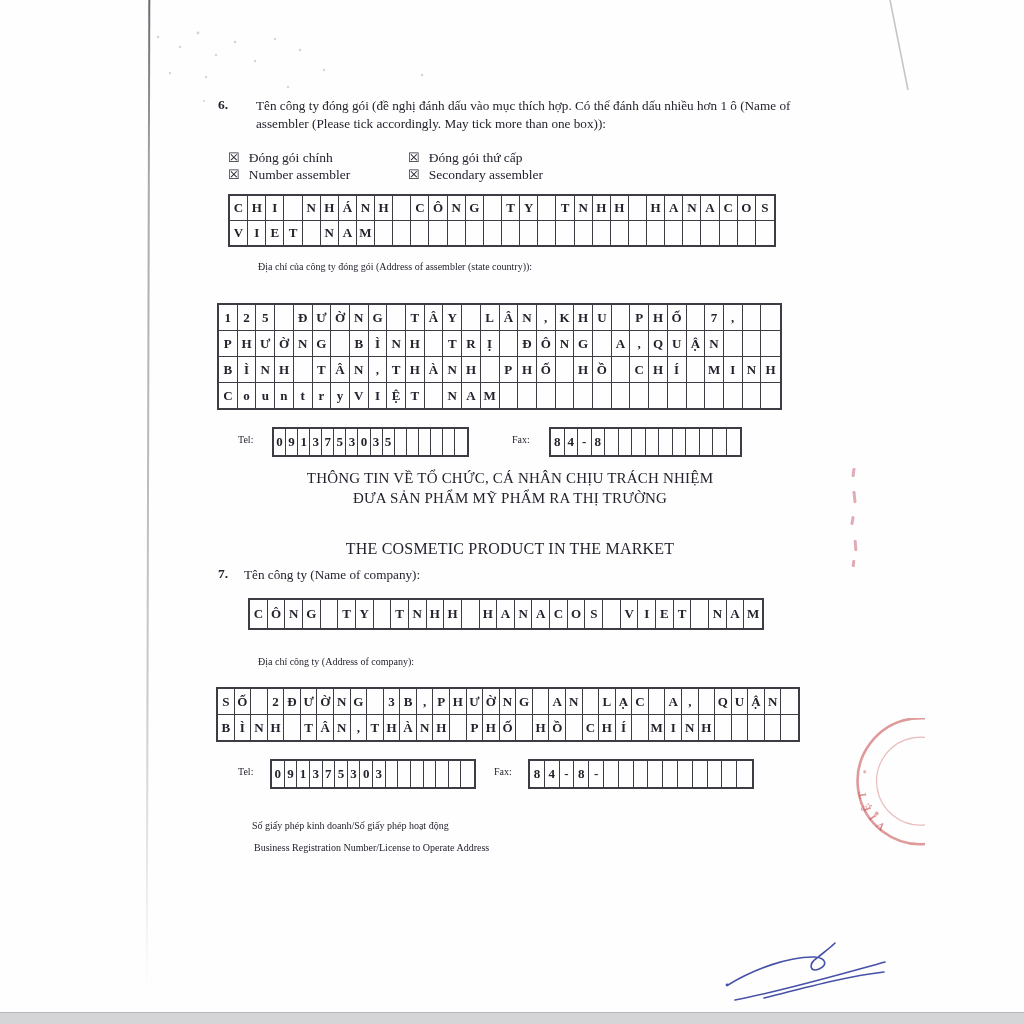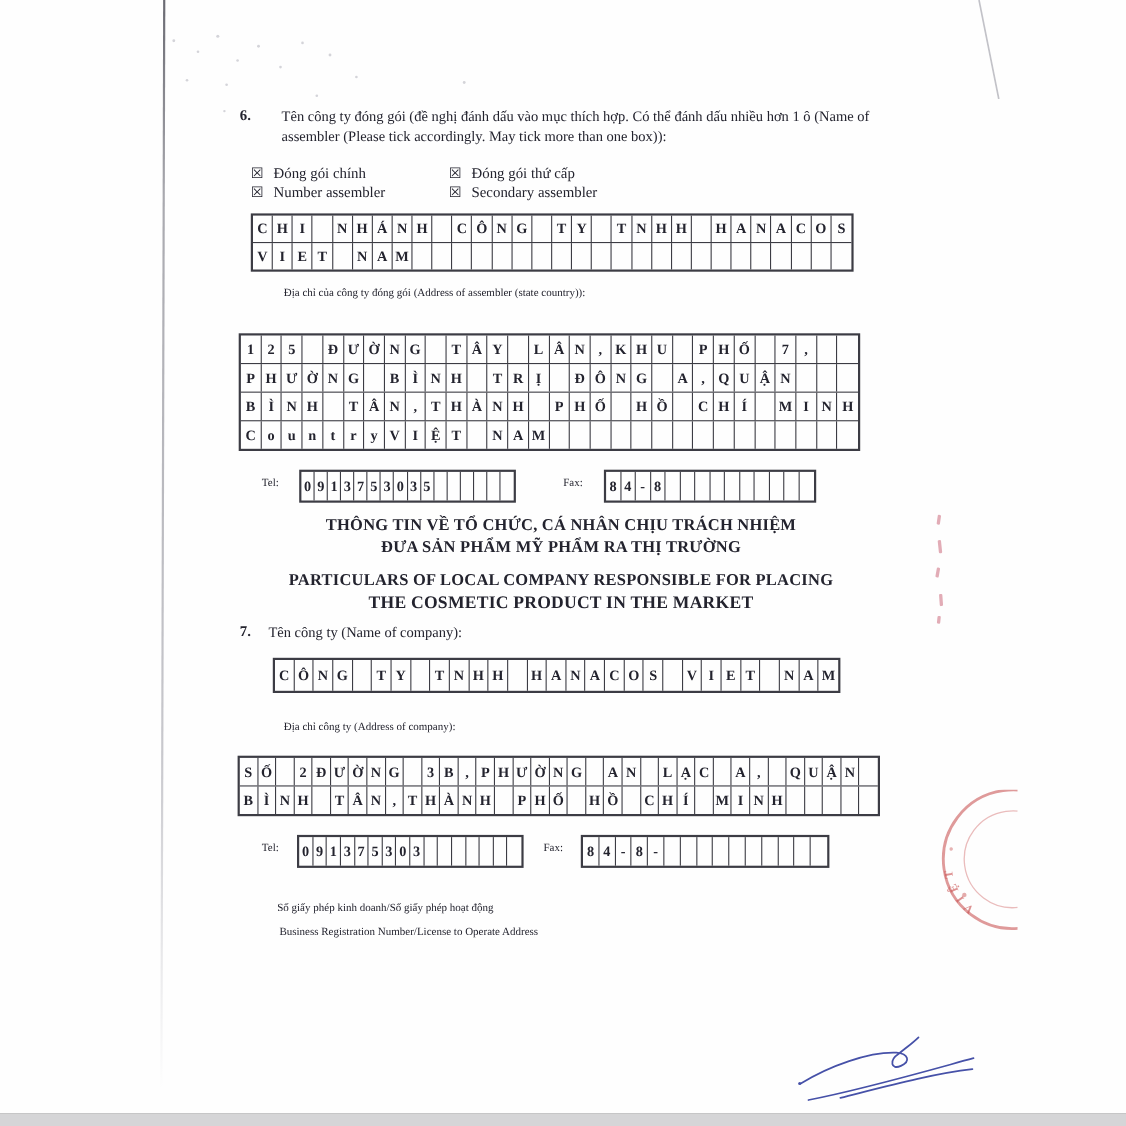--- a/index.html
+++ b/index.html
@@ -9,21 +9,21 @@
         border-bottom:1px solid #b8b8ba;}
   .abs{position:absolute;}
   .edge-line{position:absolute;left:147px;top:0;width:2px;height:990px;
              background:linear-gradient(#6a6a72,#a9a9af 18%,#c9c9ce 70%,rgba(200,200,205,0));transform:rotate(.15deg);}
   .corner-curve{position:absolute;left:880px;top:0;width:30px;height:90px;}
   .para{font-size:13.2px;line-height:1.38;}
   .num{font-weight:bold;font-size:13.5px;}
   .cb-row{display:flex;align-items:center;gap:9px;height:17px;}
   .cb-mark{font-size:13px;line-height:1;}
   .cb-label{font-size:13.5px;}
-  .heading{font-weight:bold;text-align:center;letter-spacing:.2px;}
+  .heading{font-weight:normal;text-align:center;letter-spacing:.2px;}
   .char-grid{position:absolute;border:2px solid #3c3c44;box-sizing:border-box;}
   .grid-row{display:grid;grid-template-columns:repeat(var(--cols),1fr);}
   .grid-row + .grid-row{border-top:1.5px solid #3c3c44;}
   .cell{border-right:1.5px solid #3c3c44;height:var(--rh);display:flex;align-items:center;
         justify-content:center;font-weight:bold;font-size:13px;overflow:visible;}
   .cell:last-child{border-right:none;}
   .small-label{font-size:10px;}
   .stamp{opacity:.85;}
   .red-mark{position:absolute;width:3px;height:9px;background:rgba(192,74,96,.45);border-radius:1px;}
   :root{--stamp:#c23b3b;--sig:#4651a8;}
@@ -316,21 +316,20 @@
         <div class="cell"></div>
         <div class="cell"></div>
         <div class="cell"></div>
         <div class="cell"></div>
         <div class="cell"></div>
       </div>
     </div>
 
   <div class="abs heading" style="left:210px;top:470px;width:600px;font-size:15px;">THÔNG TIN VỀ TỔ CHỨC, CÁ NHÂN CHỊU TRÁCH NHIỆM</div>
   <div class="abs heading" style="left:210px;top:490px;width:600px;font-size:15px;">ĐƯA SẢN PHẨM MỸ PHẨM RA THỊ TRƯỜNG</div>
-  <div class="abs heading" style="left:210px;top:520px;width:600px;font-size:15px;">PARTICULARS OF LOCAL COMPANY RESPONSIBLE FOR PLACING</div>
   <div class="abs heading" style="left:210px;top:540px;width:600px;font-size:16px;">THE COSMETIC PRODUCT IN THE MARKET</div>
 
   <div class="abs num" style="left:218px;top:566px;">7.</div>
   <div class="abs para" style="left:244px;top:566px;width:560px;">Tên công ty (Name of company):</div>
 
   <div class="char-grid" style="left: 248px; top: 598px; width: 516px; --rh: 28px; --cols: 29;">
       <div class="grid-row">
         <div class="cell">C</div>
         <div class="cell">Ô</div>
         <div class="cell">N</div>

